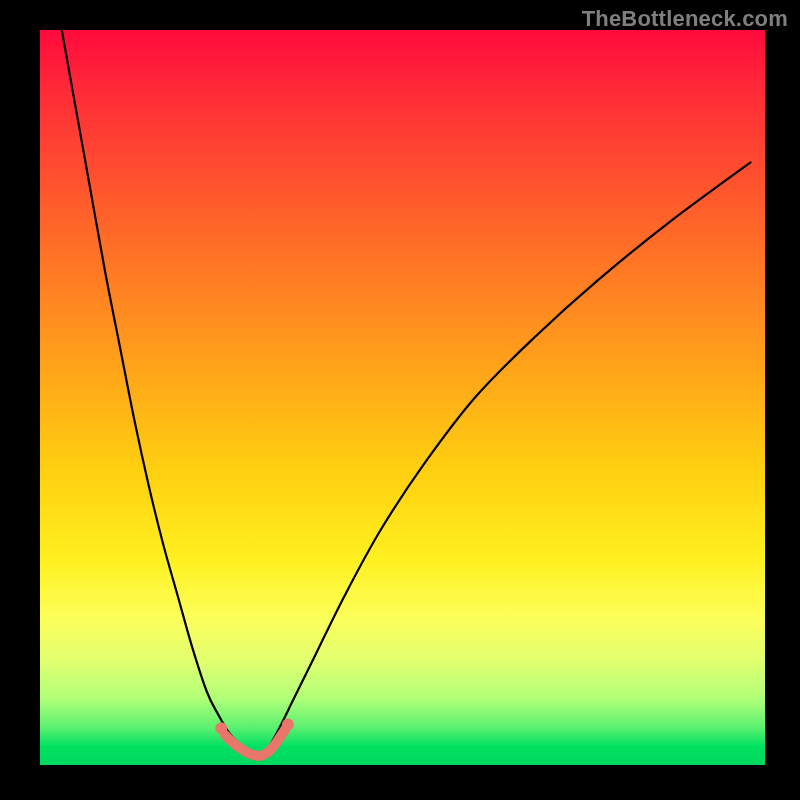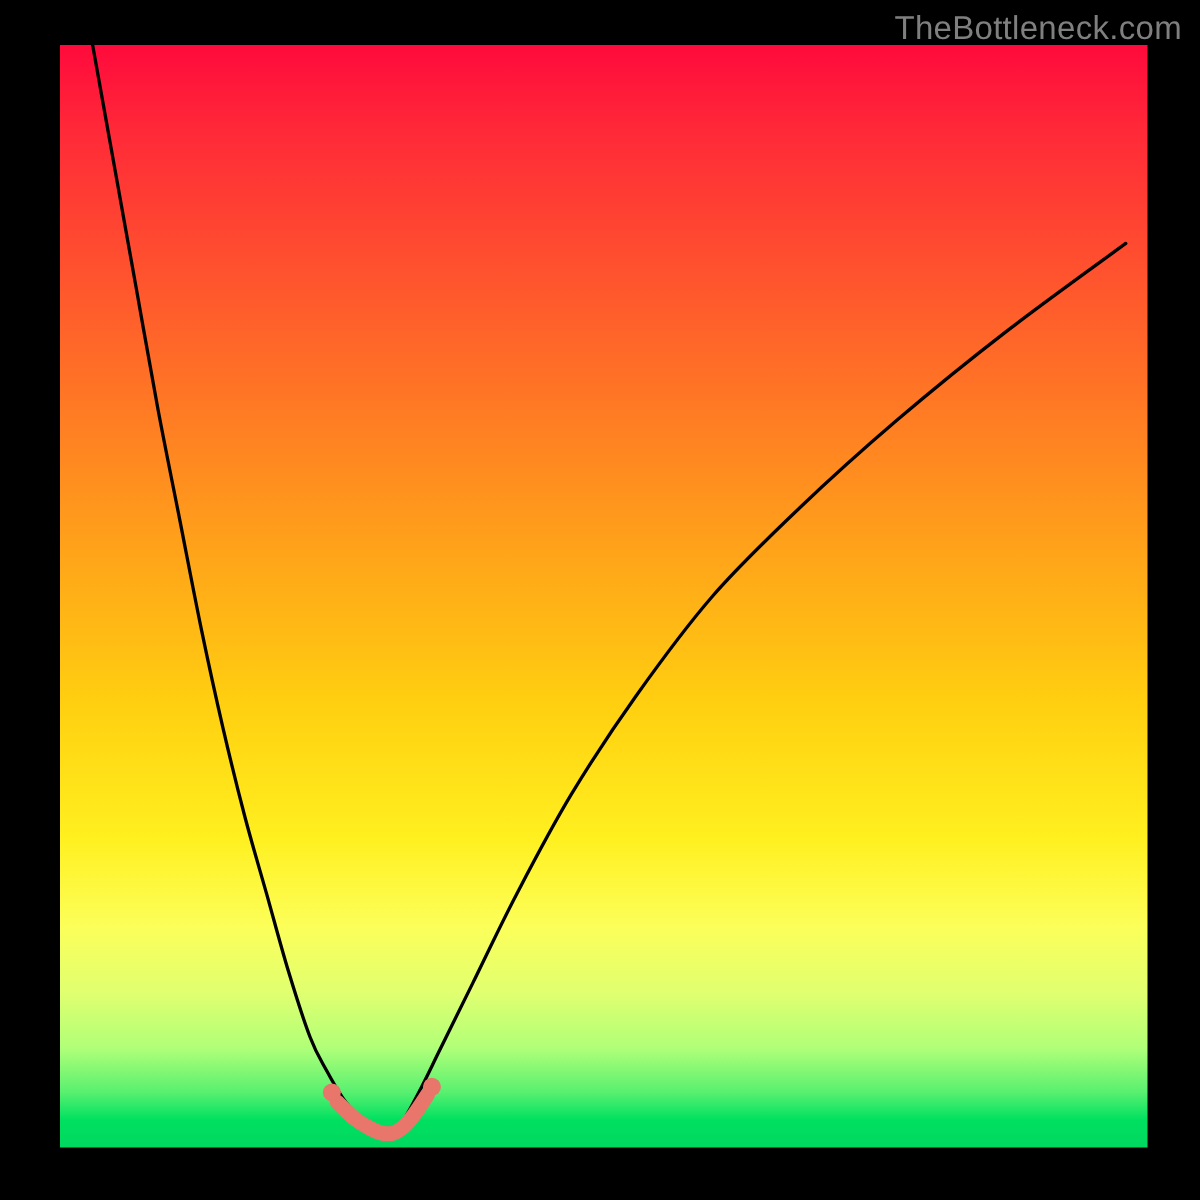--- a/index.html
+++ b/index.html
@@ -41,21 +41,21 @@
       #00e060 97.5%,
       #00d860 100%
     );
   }
   .watermark {
     position: absolute;
     top: 6px;
     right: 12px;
     color: #7f7f7f;
     font-size: 22px;
-    font-weight: 400;
+    font-weight: 700;
     letter-spacing: 0.2px;
     user-select: none;
   }
   .svg-overlay {
     position: absolute;
     left: 0;
     top: 0;
     width: 725px;
     height: 735px;
     overflow: visible;

